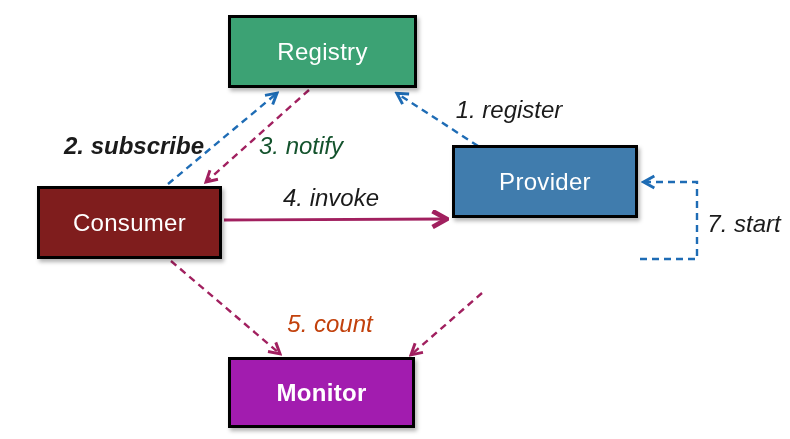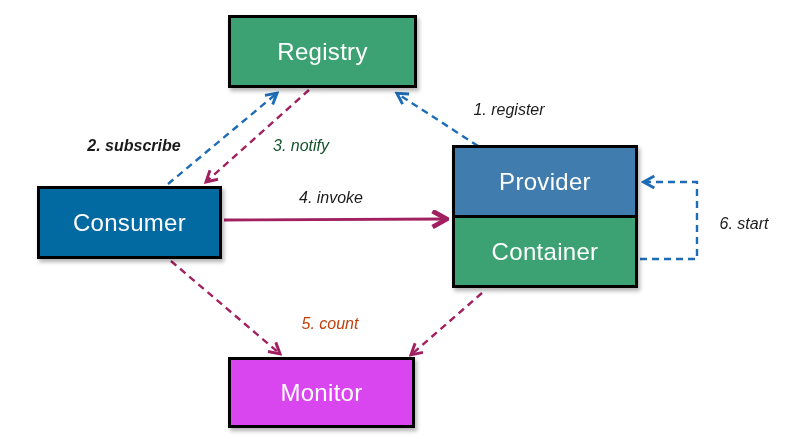--- a/index.html
+++ b/index.html
@@ -20,21 +20,21 @@
   .node-monitor{left:228px;top:357px;width:187px;height:71px;}
   .stack{position:absolute;left:452px;top:145px;width:186px;box-shadow:2px 3px 4px rgba(0,0,0,.30);}
   .stack .cell{
     position:relative;border:3px solid #000;box-sizing:border-box;height:73px;
     display:flex;align-items:center;justify-content:center;
     color:#fff;font-size:24px;letter-spacing:.3px;
   }
   .stack .cell + .cell{margin-top:-3px;}
   .edge-label{
     position:absolute;transform:translate(-50%,-50%);
-    font-style:italic;font-size:16px;white-space:nowrap;
+    font-style:italic;font-size:24px;white-space:nowrap;
   }
 </style>
 </head>
 <body>
 
 <div class="canvas">
 
   <svg class="edges-layer" width="790" height="439" viewBox="0 0 790 439" xmlns="http://www.w3.org/2000/svg">
     <defs>
       <marker id="chevron-blue" markerUnits="userSpaceOnUse" markerWidth="16" markerHeight="16" viewBox="0 0 12 12" refX="9" refY="6" orient="auto">
@@ -60,37 +60,34 @@
 
     <line x1="482" y1="293" x2="412" y2="354" stroke-width="2.4" stroke-dasharray="7 5" fill="none" marker-end="url(#chevron-magenta)" stroke="#A1205F"></line>
 
     <path d="M640 259 L697 259 L697 182 L645 182" stroke-width="2.4" stroke-dasharray="7 5" fill="none" marker-end="url(#chevron-blue)" stroke="#1E6CB5"></path>
   </svg>
 
   <div class="node node-registry" style="background-color: rgb(60, 162, 116);">
     <span>Registry</span>
   </div>
 
-  <div class="node node-consumer" style="background-color: #0369a1;">
+  <div class="node node-consumer" style="background-color: #7f1d1d;">
     <span>Consumer</span>
   </div>
 
   <div class="stack">
     <div class="cell" style="background-color: rgb(64, 124, 173);">
       <span>Provider</span>
     </div>
-    <div class="cell" style="background-color: rgb(60, 162, 116);">
-      <span>Container</span>
-    </div>
   </div>
 
-  <div class="node node-monitor" style="background-color: #d946ef;">
+  <div class="node node-monitor" style="background-color: #a21caf; font-weight: bold;">
     <span>Monitor</span>
   </div>
 
   <div class="edge-label" style="left: 134px; top: 146px; color: rgb(27, 27, 27); font-weight: bold;">2. subscribe</div>
   <div class="edge-label" style="left: 301px; top: 146px; color: #14532d;">3. notify</div>
   <div class="edge-label" style="left: 509px; top: 110px; color: rgb(27, 27, 27);">1. register</div>
   <div class="edge-label" style="left: 331px; top: 198px; color: rgb(27, 27, 27);">4. invoke</div>
   <div class="edge-label" style="left: 330px; top: 324px; color: #c2410c;">5. count</div>
-  <div class="edge-label" style="left: 744px; top: 224px; color: rgb(27, 27, 27);">6. start</div>
+  <div class="edge-label" style="left: 744px; top: 224px; color: rgb(27, 27, 27);">7. start</div>
 
 </div>
 
 </body></html>

